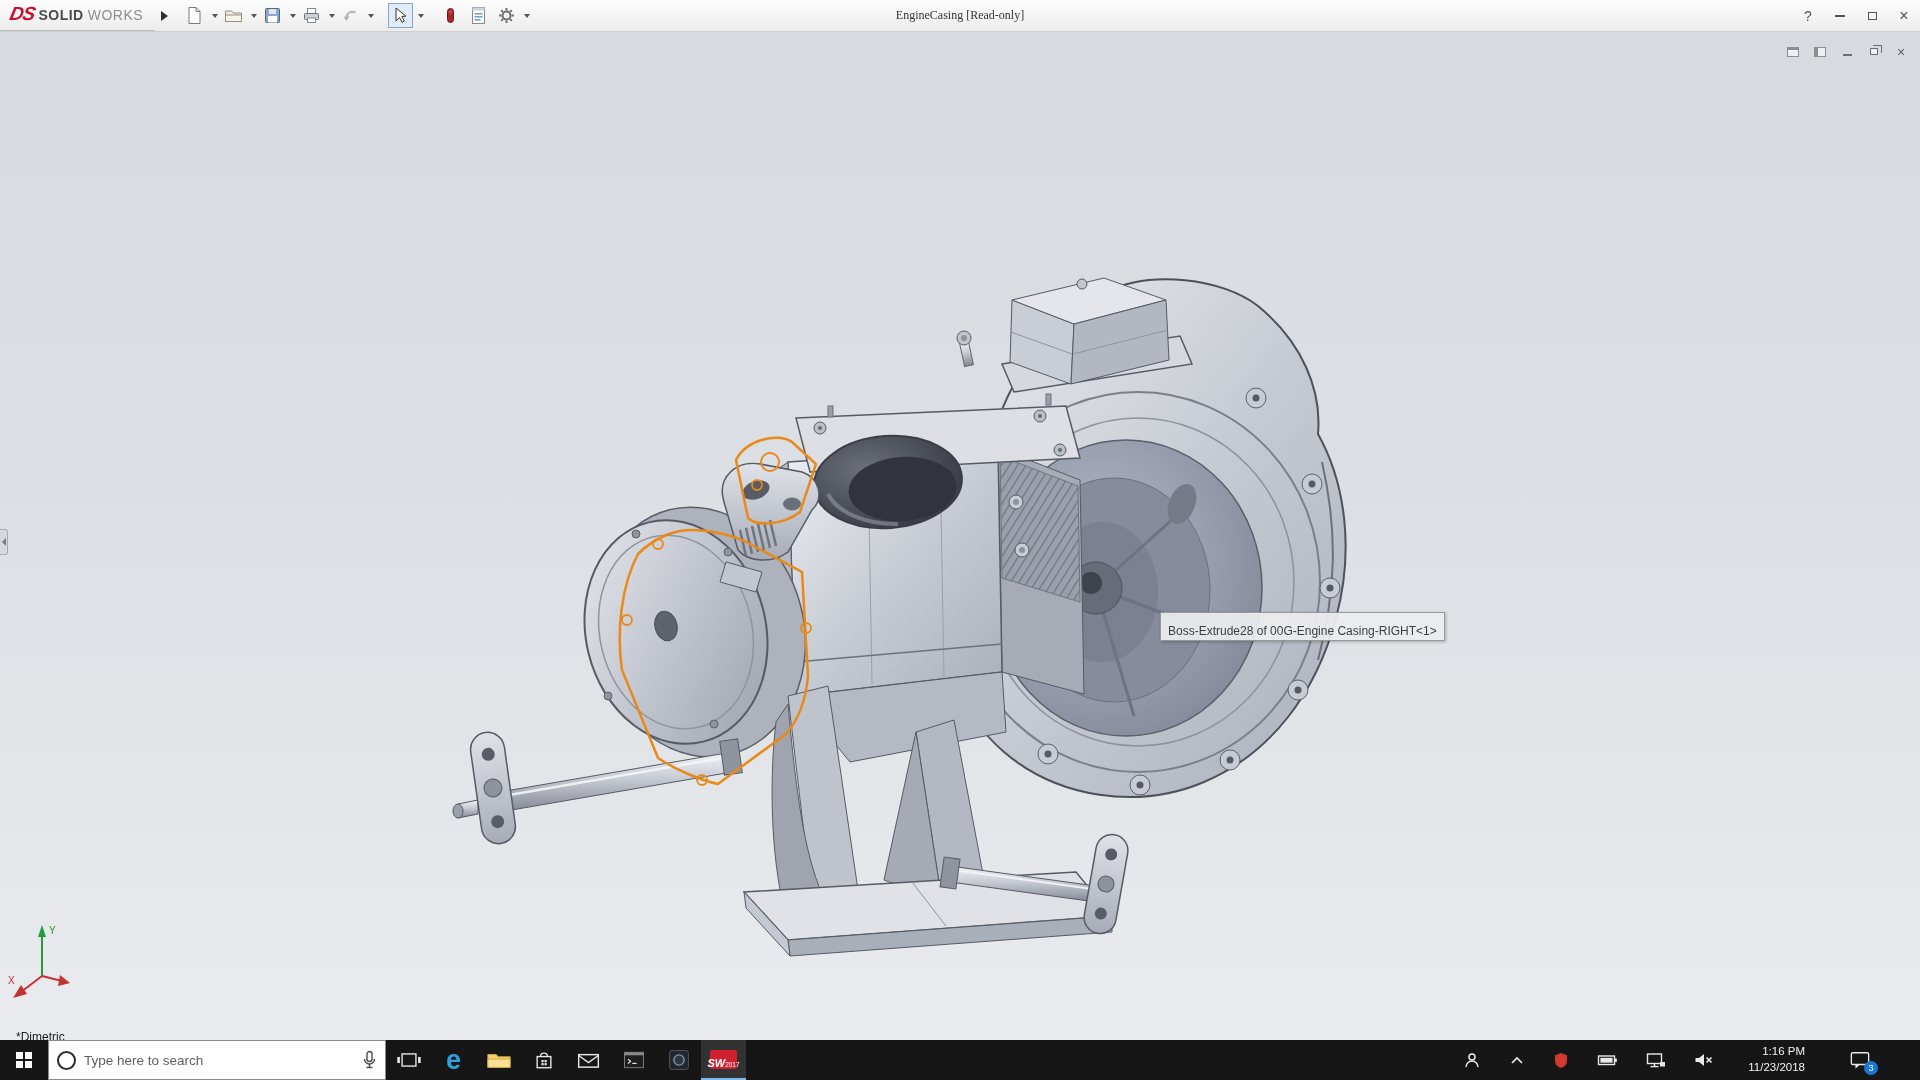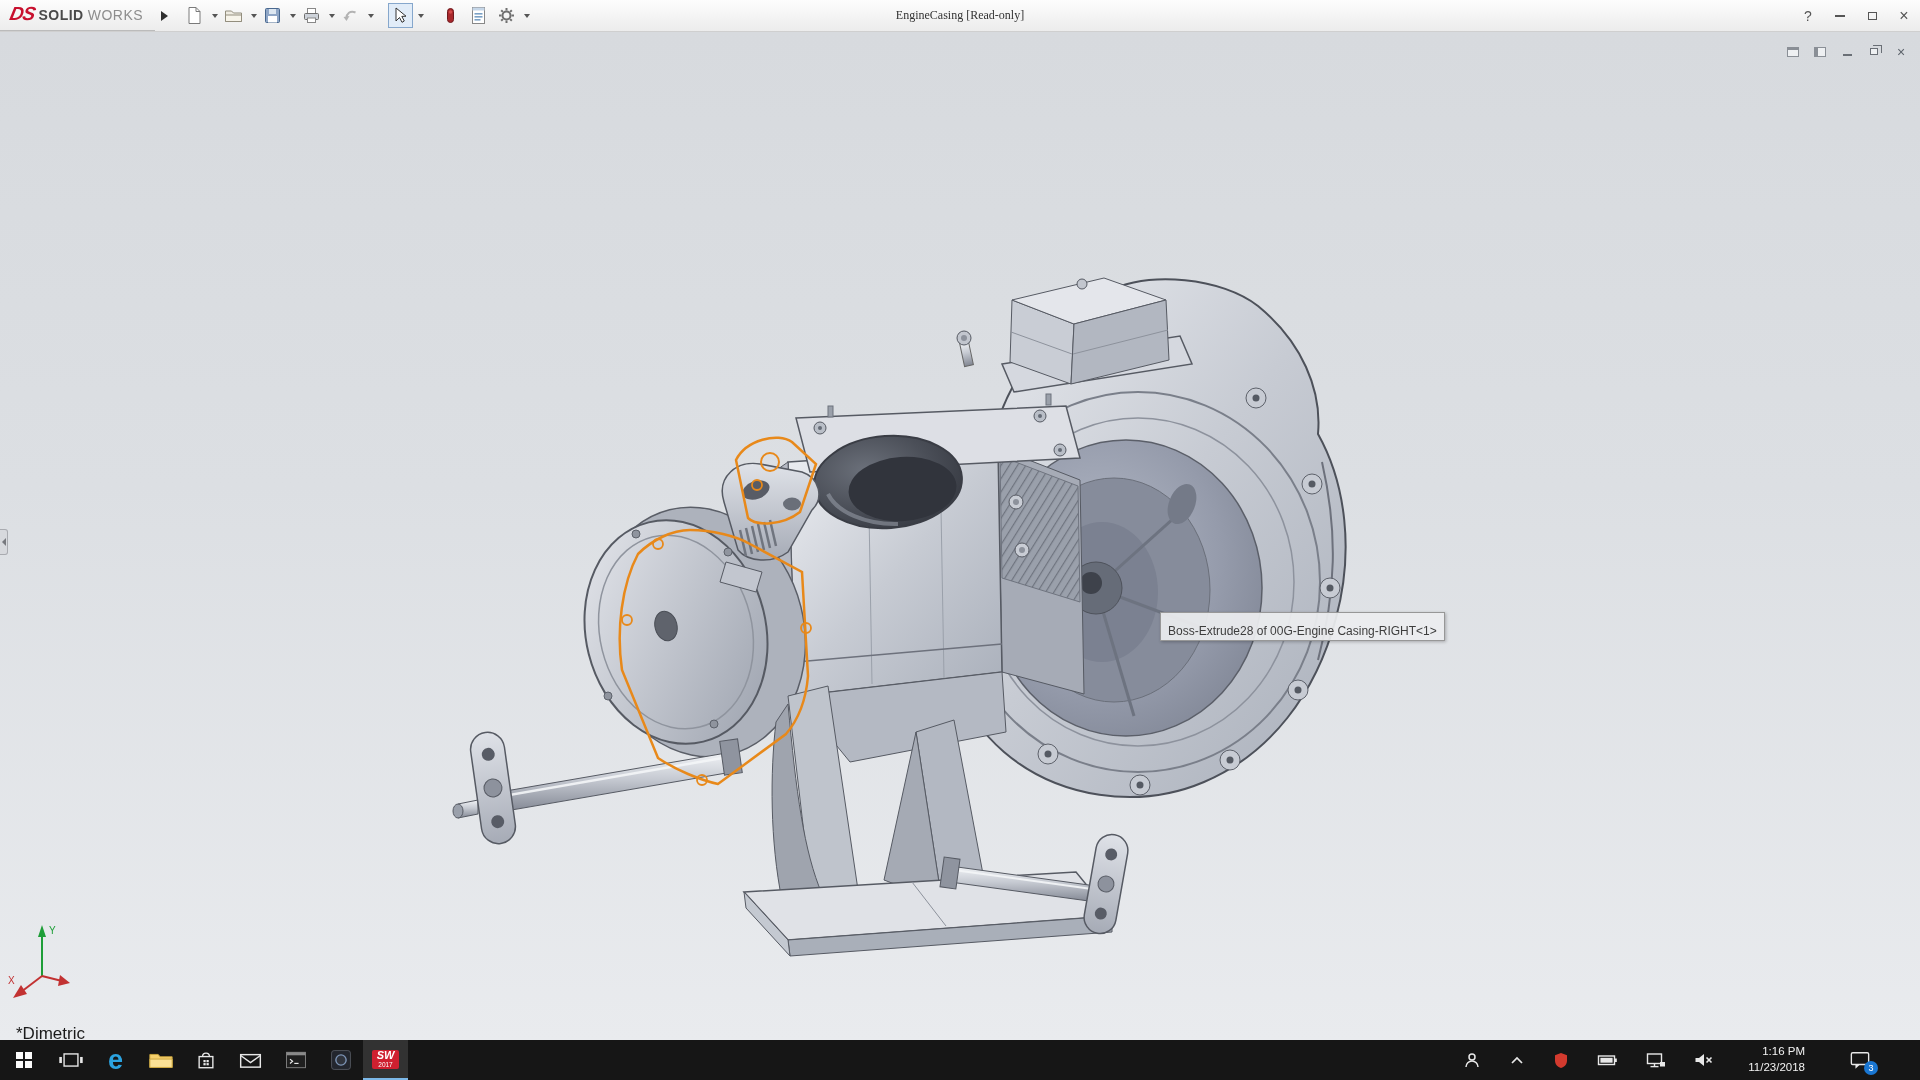--- a/index.html
+++ b/index.html
@@ -38,41 +38,41 @@
   .dc-pane2 { width:12px; height:10px; border:1px solid #8a8f96; background:linear-gradient(90deg,#8a8f96 3px,#eef0f2 3px); }
   .dc-min { width:9px; height:2px; background:#6a6f76; margin-top:7px; }
   .dc-rest { position:relative; width:8px; height:7px; border:1px solid #6a6f76; background:#eef0f2; }
   .dc-rest::after { content:""; position:absolute; left:2px; top:-4px; width:8px; height:7px; border:1px solid #6a6f76; border-bottom:none; border-left:none; }
   .dc-close { font-size:14px; line-height:1; color:#5d636b; }
 
   .tooltip { position:absolute; left:1160px; top:580px; background:rgba(236,237,239,.93);
     border:1px solid #979797; color:#3d3d3d; font-size:12px; padding:11px 7px 2px 7px;
     white-space:nowrap; box-shadow:1px 1px 3px rgba(0,0,0,.25); z-index:6; }
 
-  .view-label { position:absolute; left:16px; bottom:-4px; font-size:17px; color:#1b1b1b; z-index:6;text-align:center; }
+  .view-label { position:absolute; left:16px; bottom:-4px; font-size:12px; color:#1b1b1b; z-index:6;text-align:center; }
   .triad { position:absolute; left:8px; bottom:36px; z-index:6; }
 
   .splitter-tab { position:absolute; left:0; top:497px; width:8px; height:26px; background:#d7d9dd;
     border:1px solid #a9abb0; border-left:none; border-radius:0 3px 3px 0; display:flex; align-items:center; justify-content:center; cursor:pointer; z-index:6; }
   .splitter-tab i { width:0; height:0; border-top:4px solid transparent; border-bottom:4px solid transparent; border-right:4px solid #77797e; }
 
   
   .taskbar { position:absolute; left:0; right:0; bottom:0; height:40px; background:#161616;
     display:flex; align-items:stretch; z-index:40; }
   .start { width:48px; display:flex; align-items:center; justify-content:center; cursor:pointer; }
   .winlogo { display:grid; grid-template-columns:7px 7px; grid-template-rows:7px 7px; gap:1.5px; }
   .winlogo span { background:#fbfbfb; }
   .searchbox { width:338px; background:#fff; border:1px solid #8a8a8a; display:flex; align-items:center; padding:0 8px 0 8px; gap:8px; }
   .cortana-ring { width:19px; height:19px; border:2.5px solid #2b2b2b; border-radius:50%; flex:none; }
   .searchbox input { flex:1; border:none; outline:none; font-size:13.5px; color:#333; font-family:"Liberation Sans",sans-serif; background:transparent; }
   .searchbox input::placeholder { color:#5f5f5f; }
   .tk-icon { width:45px; display:flex; align-items:center; justify-content:center; cursor:pointer; position:relative; }
   .tk-icon.active { background:rgba(255,255,255,.12); border-bottom:2px solid #7cb8e8; }
   .edge-e { font-weight:bold; font-size:27px; color:#2ba3e0; line-height:1; }
-  .sw-tile { width:27px; height:19px; background:#cf2030; border-radius:2px; color:#fff; display:flex; flex-direction:column; align-items:center; justify-content:center; }
+  .sw-tile { width:27px; height:19px; background:#cf2030; border-radius:2px; color:#fff; display:flex; flex-direction:row; align-items:flex-end; justify-content:center; }
   .sw-tile .l1 { font-size:11px; font-weight:bold; line-height:1; font-style:italic; }
   .sw-tile .l2 { font-size:6.5px; line-height:1.2; }
   .tray { margin-left:auto; display:flex; align-items:center; gap:28px; padding-right:6px; }
   .tray .tr { display:flex; align-items:center; justify-content:center; cursor:pointer; }
   .clock { text-align:right; color:#f2f2f2; font-size:11.5px; line-height:1.35; cursor:pointer; padding:0 6px; }
   .action-center { position:relative; width:42px; height:40px; display:flex; align-items:center; justify-content:center; cursor:pointer; }
   .ac-badge { position:absolute; right:3px; bottom:5px; min-width:14px; height:14px; border-radius:7px; background:#1976d2; color:#fff;
     font-size:9px; display:flex; align-items:center; justify-content:center; padding:0 2px; }
   .show-desktop { width:5px; border-left:1px solid #3a3a3a; cursor:pointer; }
 </style>
@@ -458,20 +458,30 @@
 <div class="taskbar">
   <div class="start">
     <span class="winlogo">
         <span></span>
         <span></span>
         <span></span>
         <span></span>
       </span>
   </div>
 
+  <div class="searchbox">
+    <span class="cortana-ring"></span>
+    <input type="text" placeholder="Type here to search" style="">
+    <svg width="15" height="20" viewBox="0 0 15 20">
+      <rect x="5" y="1.5" width="5" height="10" rx="2.5" fill="none" stroke="#4a4a4a" stroke-width="1.4"></rect>
+      <path d="M2.5,9 a5,5 0 0 0 10,0" fill="none" stroke="#4a4a4a" stroke-width="1.4"></path>
+      <line x1="7.5" y1="14" x2="7.5" y2="17" stroke="#4a4a4a" stroke-width="1.4"></line>
+      <line x1="4.5" y1="17.5" x2="10.5" y2="17.5" stroke="#4a4a4a" stroke-width="1.4"></line>
+    </svg>
+  </div>
 
   <div class="tk-icon">
     <svg width="26" height="22" viewBox="0 0 30 22">
       <rect x="7" y="4" width="16" height="14" fill="none" stroke="#e8e8e8" stroke-width="1.6"></rect>
       <rect x="1.5" y="7.5" width="3" height="7" fill="#e8e8e8"></rect>
       <rect x="25.5" y="7.5" width="3" height="7" fill="#e8e8e8"></rect>
     </svg>
   </div>
 
   <div class="tk-icon">

